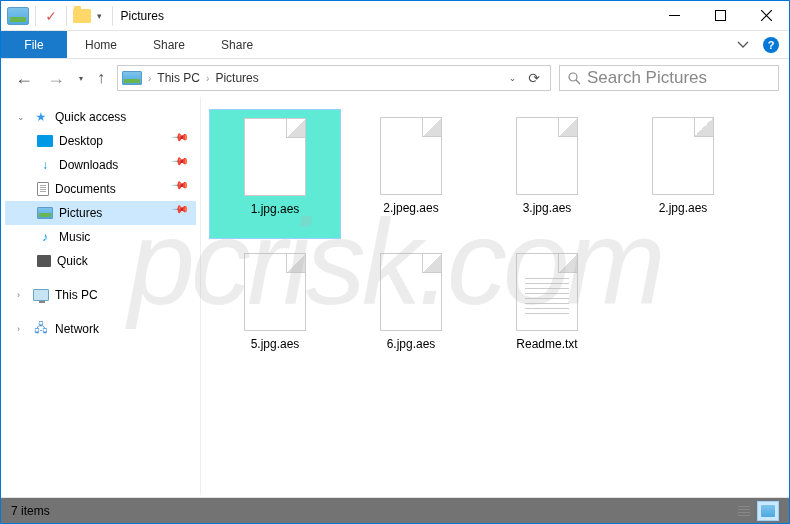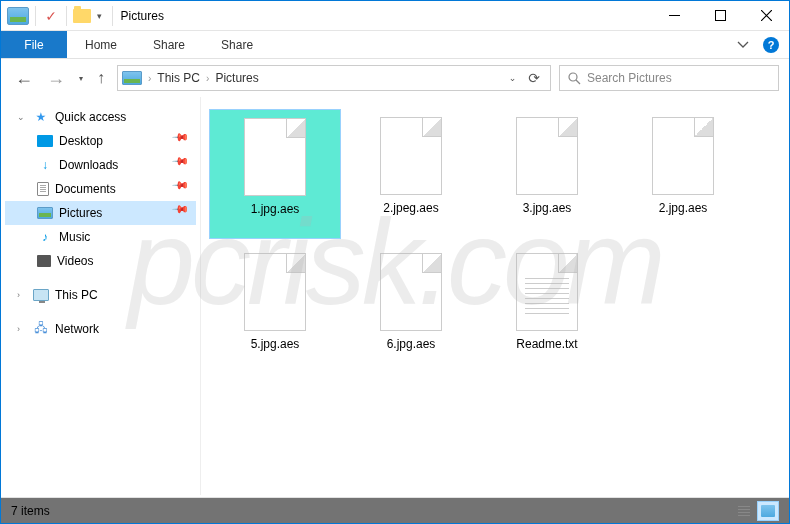--- a/index.html
+++ b/index.html
@@ -39,21 +39,21 @@
 .addrbar { flex: 1; height: 26px; border: 1px solid #ccc; display:flex; align-items:center; padding: 0 4px; gap: 6px; font-size:12px; }
 .addr-icon { width: 20px; height: 14px; background: linear-gradient(#7ec3ed,#4da9e0); border: 1px solid #5a9bc9; border-radius:1px; position:relative;}
 .addr-icon::after{content:"";position:absolute;bottom:1px;left:1px;right:1px;height:4px;background:#6ab550;}
 .addr-chev { color:#999; font-size:10px; }
 .addr-seg { color:#333; }
 .addr-end { margin-left:auto; display:flex; align-items:center; gap:12px; padding-right:6px;}
 .addr-caret { color:#555; font-size:9px;}
 .refresh { color:#555; font-size:14px; }
 .searchbox { width: 220px; height: 26px; border: 1px solid #ccc; display:flex; align-items:center; padding: 0 8px; gap:6px; }
 .search-icon svg{display:block;}
-.search-ph { color:#888; font-size:12px; }
+.search-ph { color:#888; font-size:17px; }
 
 
 .body { display:flex; height: 398px; }
 .nav-pane { width: 200px; border-right:1px solid #eee; padding: 8px 4px; font-size:12px; overflow:hidden;}
 .tree-group { margin-bottom: 10px; }
 .tree-row { display:flex; align-items:center; height: 24px; padding-left: 12px; gap:6px; }
 .tree-row.child { padding-left: 32px; }
 .tree-row.selected { background:#cce8ff; }
 .tree-caret { width:10px; color:#777; font-size:9px; }
 .pin { margin-left:auto; color:#aaa; font-size:11px; padding-right:10px; transform:rotate(45deg);}
@@ -194,21 +194,21 @@
         <div class="ic-pic"></div>
         <span>Pictures</span>
         <span class="pin">📌</span>
       </div>
       <div class="tree-row child">
         <span class="ic ic-music">♪</span>
         <span>Music</span>
       </div>
       <div class="tree-row child">
         <div class="ic-vid"></div>
-        <span>Videos</span>
+        <span>Quick</span>
       </div>
     </div>
     <div class="tree-group">
       <div class="tree-row">
         <span class="tree-caret">›</span>
         <div class="ic-pc"></div>
         <span>This PC</span>
       </div>
     </div>
     <div class="tree-group">

